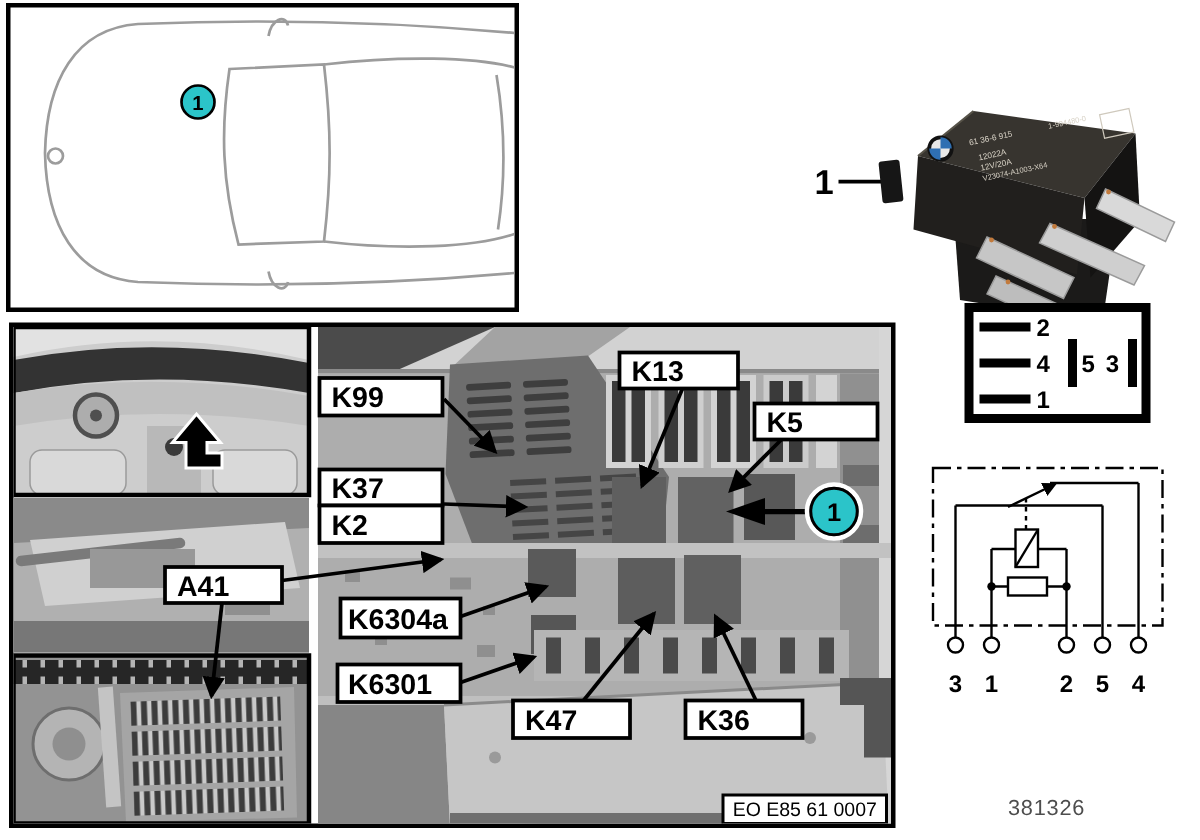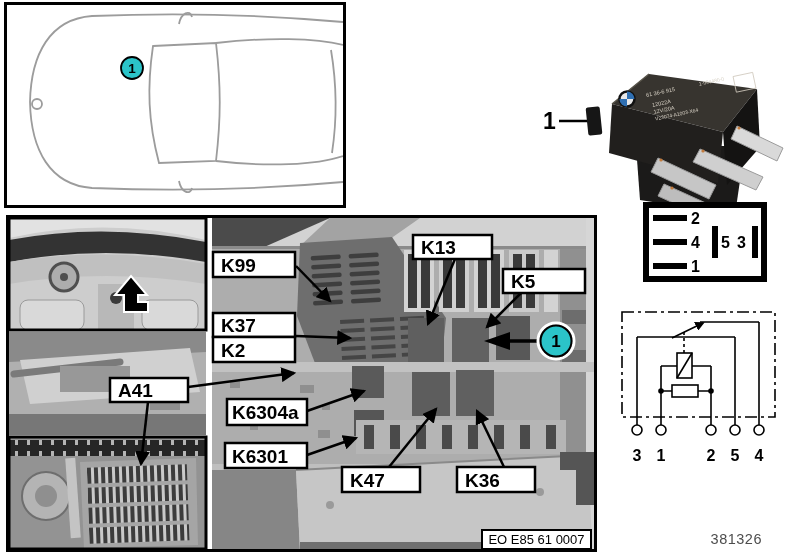--- a/index.html
+++ b/index.html
@@ -2,21 +2,21 @@
 <html><head>
 <meta charset="utf-8">
 <style>
   html,body{margin:0;padding:0;background:#ffffff;}
   #stage{position:relative;width:800px;height:560px;background:#fff;overflow:hidden;
          font-family:"Liberation Sans",sans-serif;}
   .abs{position:absolute;}
   .panel{position:absolute;border:3px solid #000;box-sizing:border-box;background:#fff;}
   svg{display:block;}
   svg text{font-family:"Liberation Sans",sans-serif;}
-  .figno{position:absolute;left:672px;top:531px;width:90px;text-align:right;
+  .figno{position:absolute;left:672px;top:531px;width:90px;
          font-size:14.5px;color:#4d4d4d;letter-spacing:0.5px;}
   .lblbox rect{fill:#ffffff;stroke:#000000;stroke-width:2.5;}
   .lblbox text{font-size:19px;font-weight:bold;fill:#000;}
   .arrow{stroke:#000;stroke-width:2.5;fill:none;}
 </style>
 </head>
 <body>
 
 <div id="stage">
 

